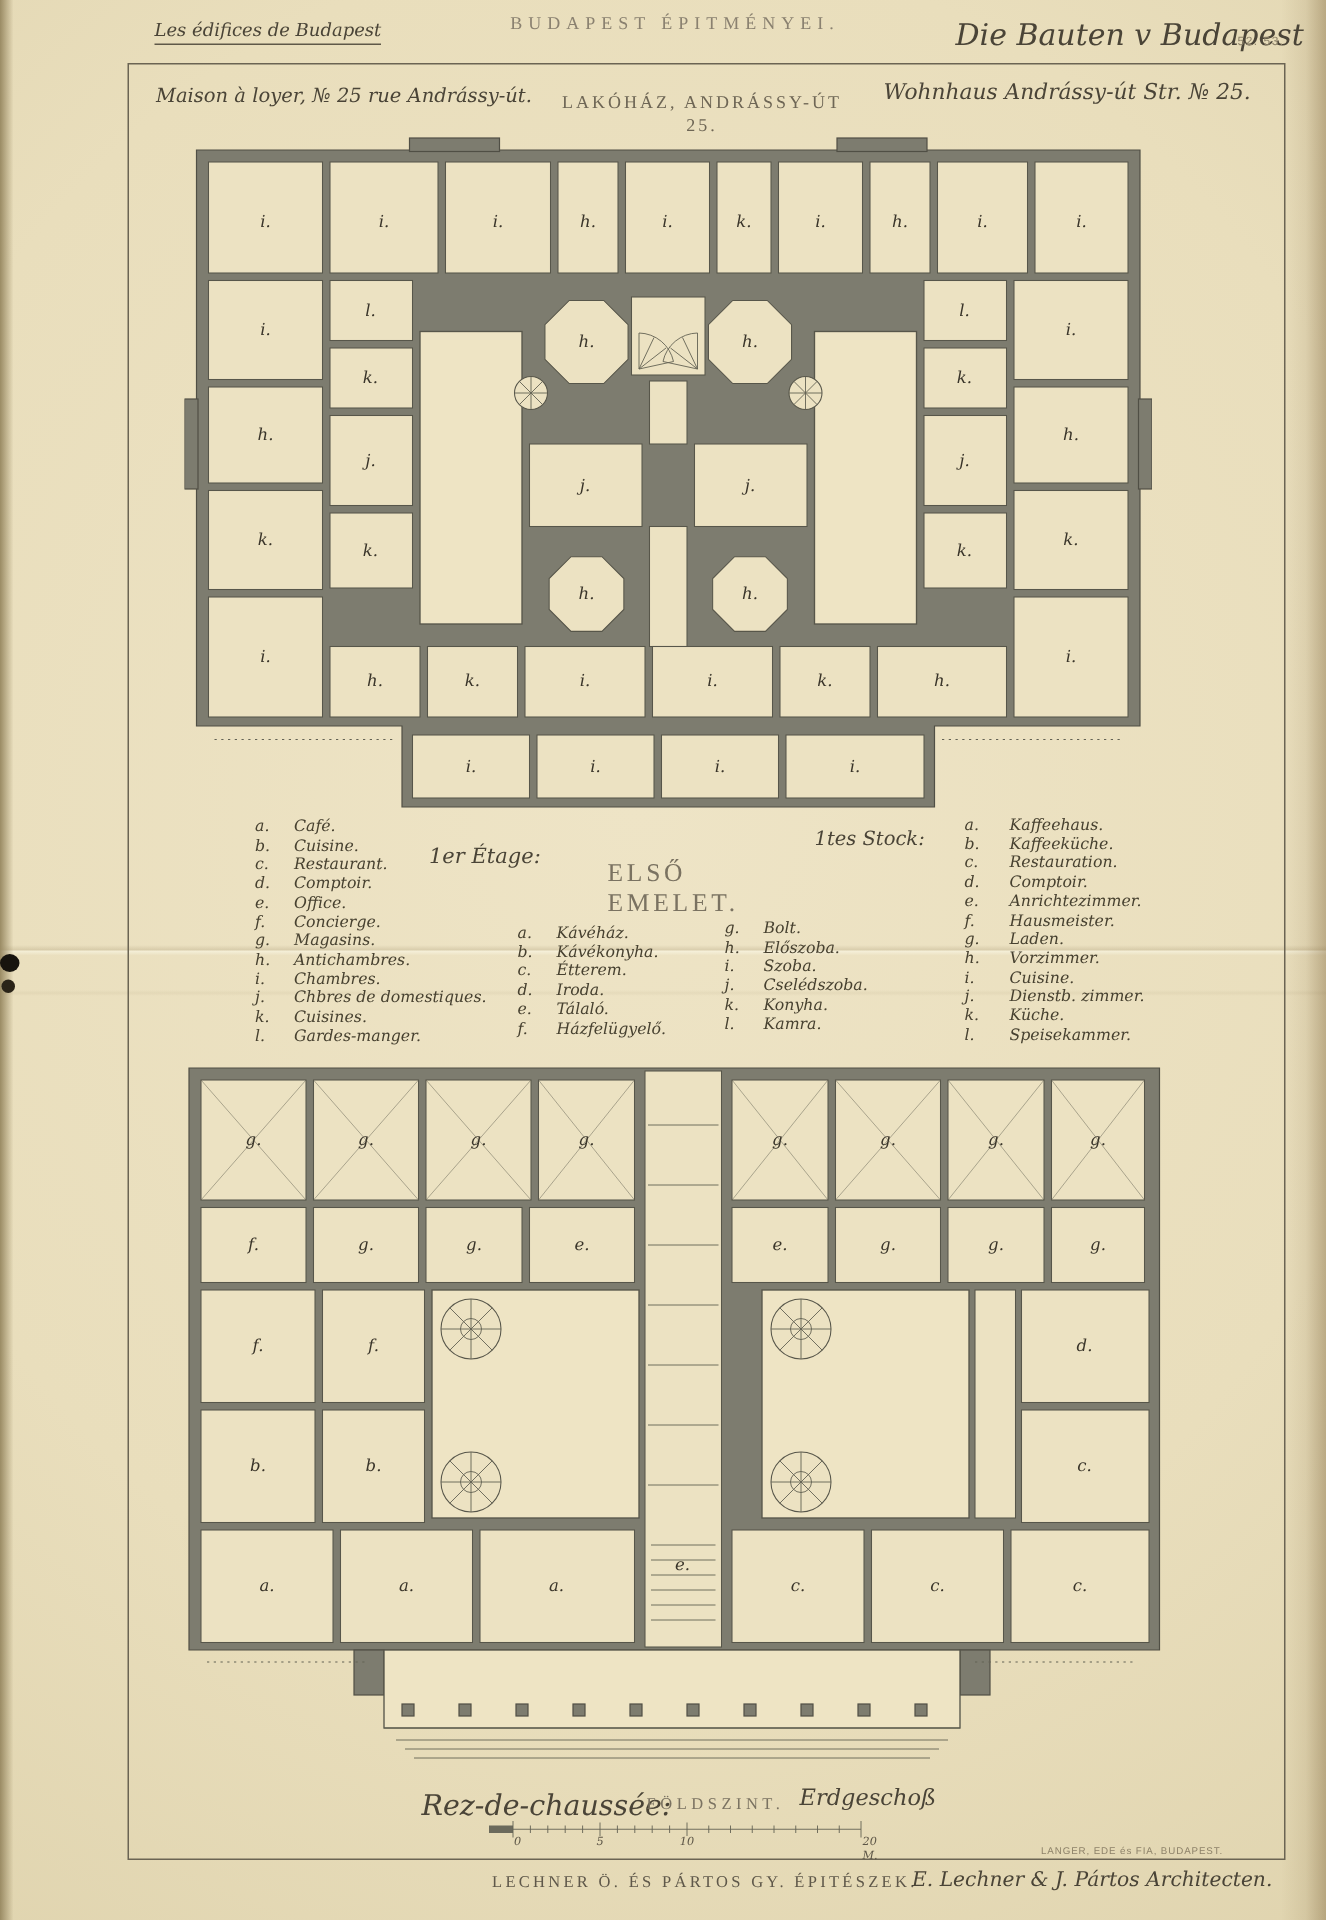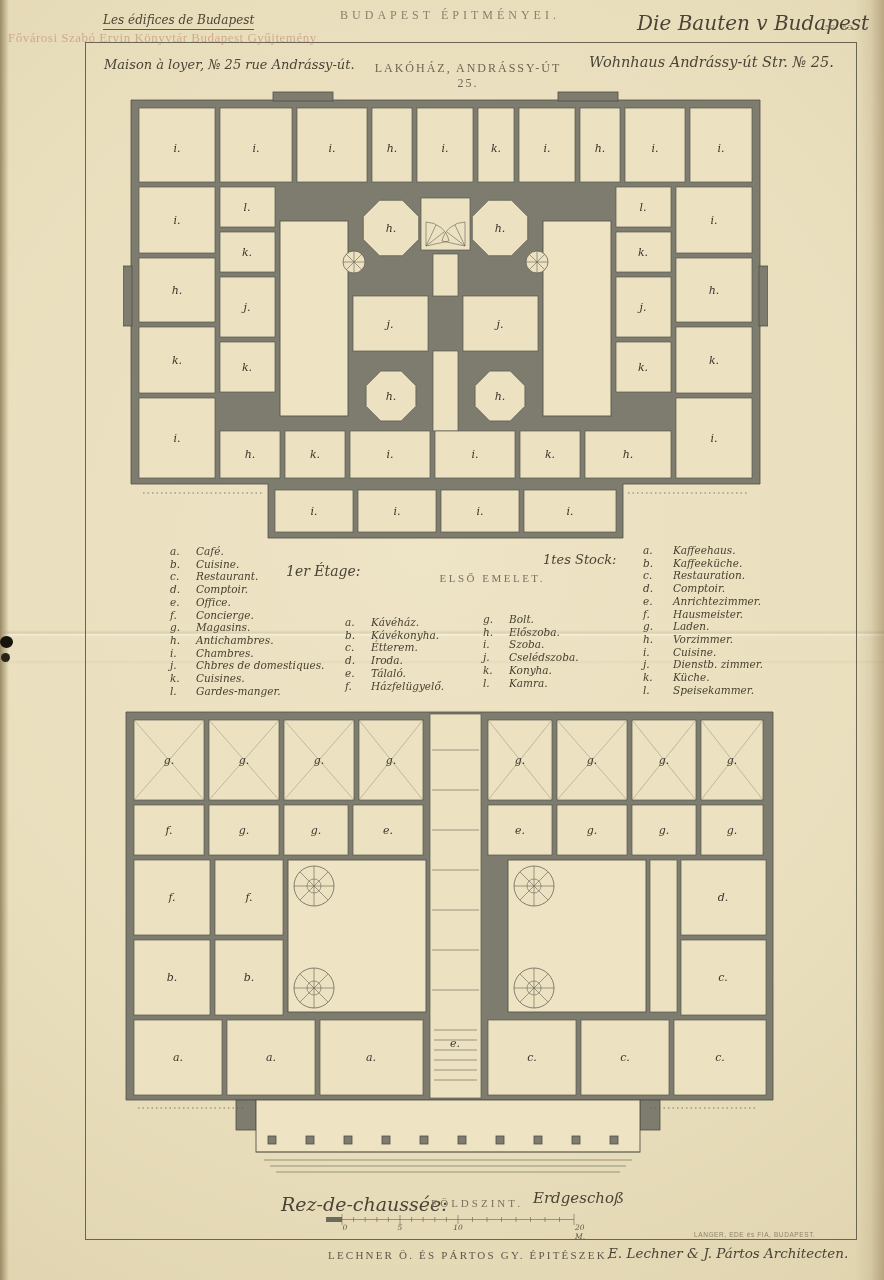--- a/index.html
+++ b/index.html
@@ -12,21 +12,21 @@
   .caps{font-family:"Liberation Serif",serif;color:#79715f;}
   .t-series-fr{left:103px;top:13px;font-size:12px;border-bottom:1px solid #5f5848;padding-bottom:2px;}
   .t-series-hu{left:300px;top:8px;width:300px;text-align:center;font-size:12px;letter-spacing:4px;color:#8a8170;}
   .t-series-de{left:637px;top:11px;font-size:20px;}
   .t-plate-no{left:793px;top:23px;font-size:8px;color:#8d8269;letter-spacing:1px;font-family:"Liberation Sans",sans-serif;margin-left:32px;}
   .t-watermark{left:8px;top:30px;font-size:13px;letter-spacing:.5px;color:rgba(186,125,103,.55);font-family:"Liberation Serif",serif;white-space:nowrap;}
   .t-sub-fr{left:104px;top:57px;font-size:13px;}
   .t-sub-hu{left:368px;top:61px;width:200px;text-align:center;font-size:12px;letter-spacing:2px;color:#6e6655;}
   .t-sub-de{left:589px;top:54px;font-size:14.5px;}
   .t-floor-fr1{left:286px;top:563px;font-size:14px;}
-  .t-floor-hu1{left:405px;top:572px;width:140px;text-align:right;font-size:11px;letter-spacing:2.5px;color:#7a7261;}
+  .t-floor-hu1{left:405px;top:572px;width:140px;text-align:left;font-size:17px;letter-spacing:2.5px;color:#7a7261;}
   .t-floor-de1{left:543px;top:552px;font-size:13px;}
   .t-floor-fr0{left:281px;top:1193px;font-size:19px;}
   .t-floor-hu0{left:412px;top:1197px;width:130px;text-align:center;font-size:11px;letter-spacing:3px;color:#7a7261;}
   .t-floor-de0{left:533px;top:1189px;font-size:15px;}
   .t-credit-fr{left:84px;top:1245px;font-size:13.5px;}
   .t-credit-hu{left:328px;top:1249px;font-size:11px;letter-spacing:2.2px;color:#5f584a;}
   .t-credit-de{left:608px;top:1245px;font-size:13.5px;}
   .t-printer{left:694px;top:1231px;font-size:6.5px;letter-spacing:.6px;color:#8d8269;font-family:"Liberation Sans",sans-serif;}
   
   .frame{left:85px;top:42px;width:770px;height:1196px;border:1.2px solid #6b6453;}
@@ -69,21 +69,20 @@
   <div class="abs stain1"></div>
   <div class="abs stain2"></div>
   <div class="abs edge-left"></div>
   <div class="abs edge-right"></div>
   <div class="abs blob1"></div>
   <div class="abs blob2"></div>
 
   <div class="abs frame"></div>
 
   <div class="abs script t-series-fr">Les édifices de Budapest</div>
-  <div class="abs t-watermark">Fővárosi Szabó Ervin Könyvtár Budapest Gyűjtemény</div>
   <div class="abs caps t-series-hu">BUDAPEST ÉPITMÉNYEI.</div>
   <div class="abs script t-series-de">Die Bauten v Budapest</div>
   <div class="abs t-plate-no">52. 53.</div>
 
   <div class="abs script t-sub-fr">Maison à loyer, № 25 rue Andrássy-út.</div>
   <div class="abs caps t-sub-hu">LAKÓHÁZ, ANDRÁSSY-ÚT 25.</div>
   <div class="abs script t-sub-de">Wohnhaus Andrássy-út Str. № 25.</div>
 
   <div class="plan" style="left:123px;top:86px;width:645px;height:460px;">
     <svg width="645" height="460" viewBox="0 0 645 460">

